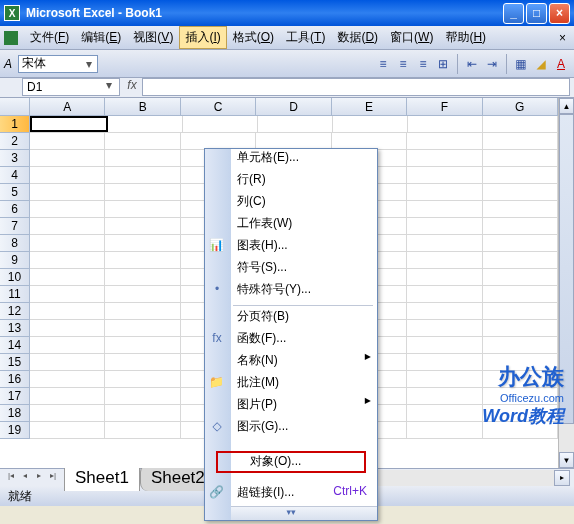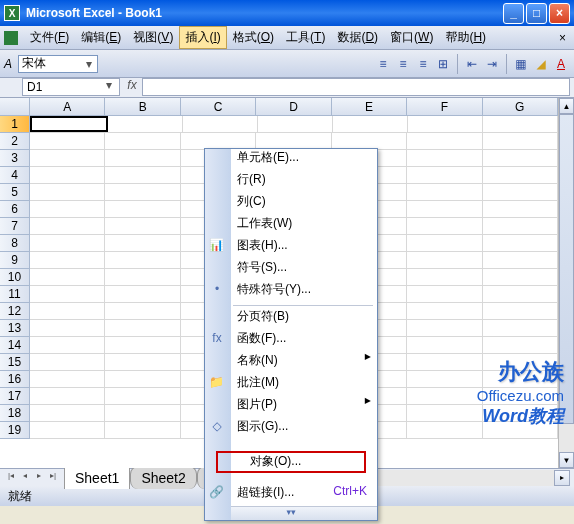--- a/index.html
+++ b/index.html
@@ -51,29 +51,29 @@
 .dd-item.highlighted { border: 2px solid #cc0000; margin: 11px; }
 .dd-icon { position: absolute; left: 4px; width: 16px; height: 16px; display: flex; align-items: center; justify-content: center; font-size: 12px; color: #5070b0; }
 .dd-arrow { position: absolute; right: 6px; font-size: 8px; }
 .dd-shortcut { position: absolute; right: 10px; color: #6d28d9; }
 .dd-sep { height: 1px; background: #c0c8d8; margin: 2px 4px 2px 28px; }
 .dd-expand { height: 14px; background: linear-gradient(#f0f4fa, #d8e0ee); text-align: center; font-size: 9px; color: #5070b0; border-top: 1px solid #c0c8d8; }
 
 .sheet-tabs { height: 18px; background: #e9edf5; display: flex; align-items: center; border-top: 1px solid #9ba7c0; }
 .tab-nav { display: flex; padding: 0 4px; }
 .tab-nav-btn { width: 14px; height: 14px; font-size: 8px; text-align: center; color: #555; }
-.tab { padding: 3px 10px; background: #fff; border: 1px solid #999; border-bottom: none; font-size: 14px; }
+.tab { padding: 3px 10px; background: #fff; border: 1px solid #999; border-bottom: none; font-size: 17px; }
 .tab.inactive { background: #d8d8d8; border-radius: 8px; }
 .hscroll { flex: 1; height: 16px; background: #e8e8e8; margin: 0 4px; }
 
 .statusbar { height: 20px; background: linear-gradient(#e9edf5, #c8d3e8); padding: 2px 8px; display: flex; align-items: center; }
 
 .watermark { position: absolute; right: 10px; bottom: 40px; text-align: right; z-index: 50; }
 .wm-line1 { font-size: 22px; font-weight: bold; color: #2060d0; text-shadow: 1px 1px 2px rgba(0,0,0,0.2); }
-.wm-line2 { font-size: 15px; color: #2060d0; }
+.wm-line2 { font-size: 11px; color: #2060d0; }
 .wm-line3 { font-size: 18px; font-weight: bold; font-style: italic; color: #2060d0; }
 </style>
 </head>
 <body>
 
 <div class="titlebar">
   <div class="titlebar-icon">X</div>
   <div class="titlebar-text">Microsoft Excel - Book1</div>
   <div class="win-btns">
     <div class="win-btn min">_</div>

